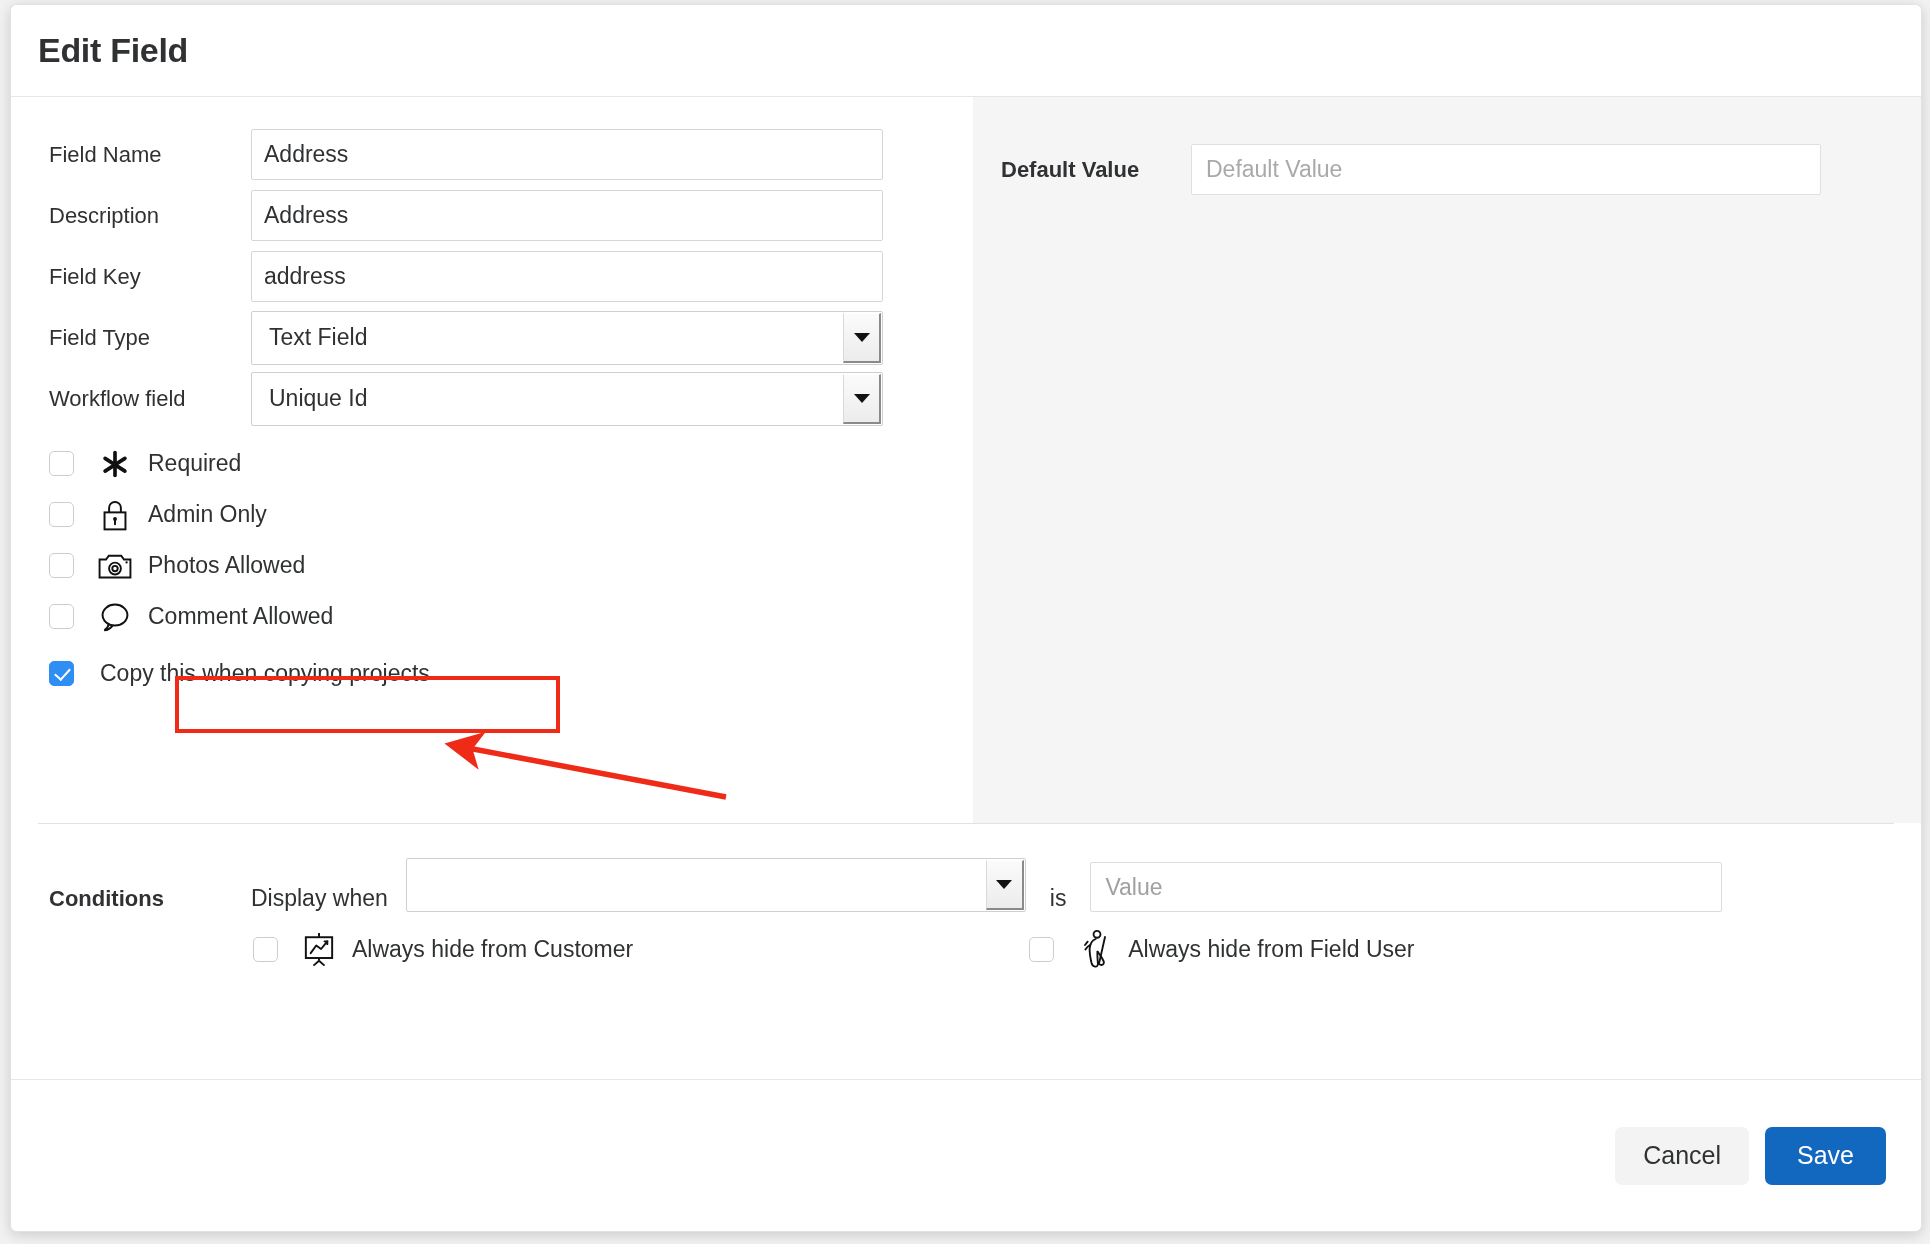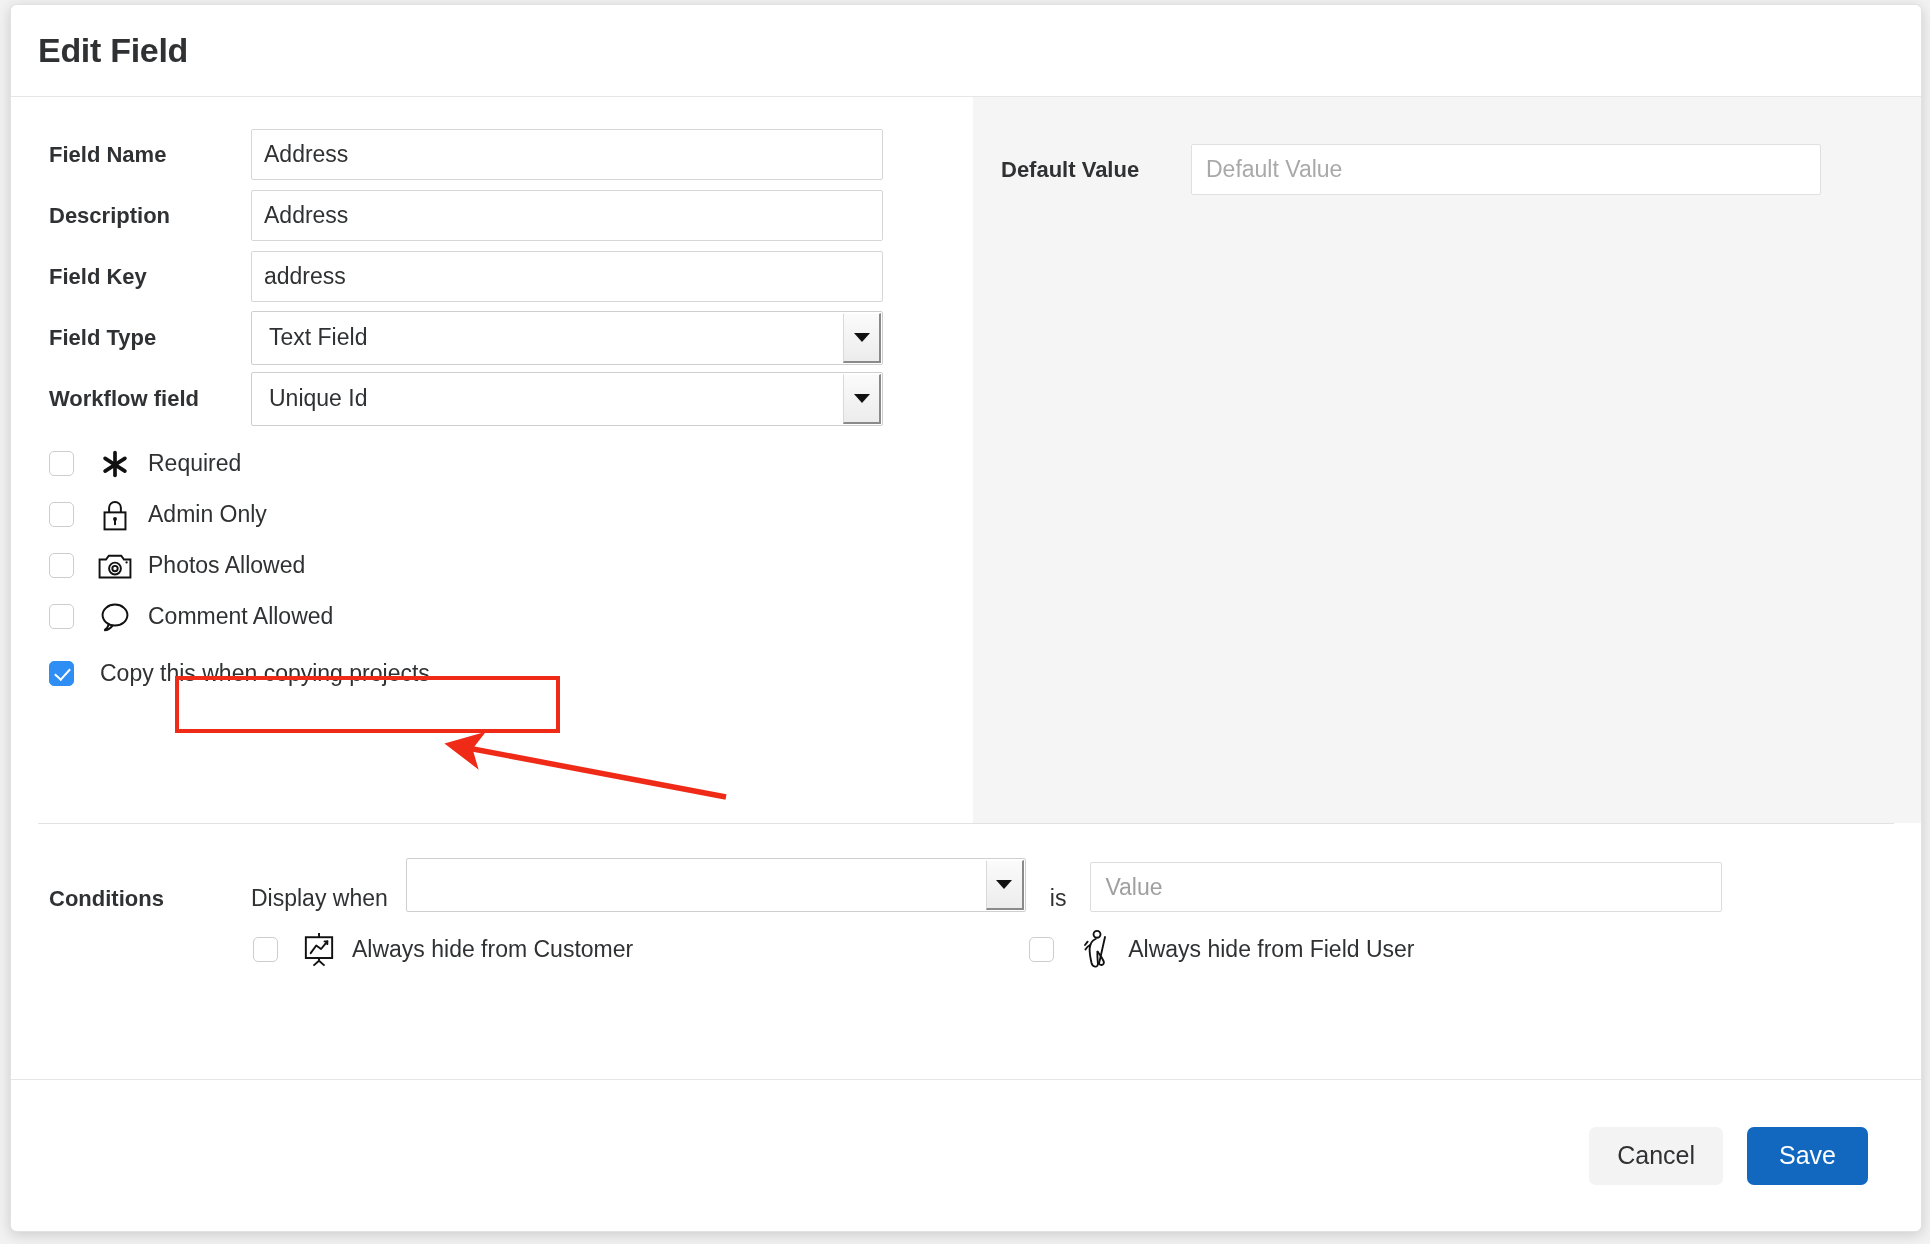--- a/index.html
+++ b/index.html
@@ -70,21 +70,21 @@
 
   
   .frow {
     display: flex;
     align-items: center;
     height: 61px;
     padding-left: 38px;
   }
   .flabel {
     font-size: 22px;
-    font-weight: bold;
+    font-weight: normal;
     color: #2f3133;
     width: 202px;
     flex: none;
   }
   .fctl { position: relative; }
 
   .txtinput {
     width: 632px;
     height: 51px;
     border: 1px solid #d6d6d6;
@@ -270,22 +270,22 @@
 
   
   .modal-footer {
     position: absolute;
     left: 0; right: 0; bottom: 0;
     height: 152px;
     border-top: 1px solid #e6e6e6;
     display: flex;
     align-items: center;
     justify-content: flex-end;
-    padding-right: 53px;
-    gap: 24px;
+    padding-right: 35px;
+    gap: 16px;
     background: #fff;
   }
   .btn {
     font-family: "Liberation Sans", sans-serif;
     font-size: 25px;
     border: none;
     border-radius: 7px;
     cursor: pointer;
     height: 58px;
     padding: 0 28px;

